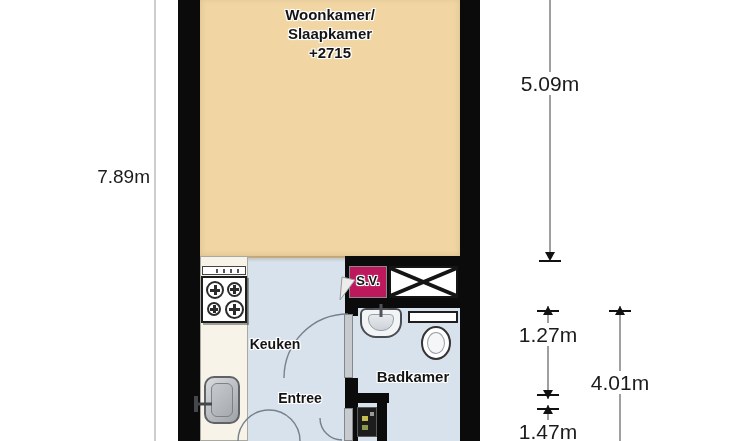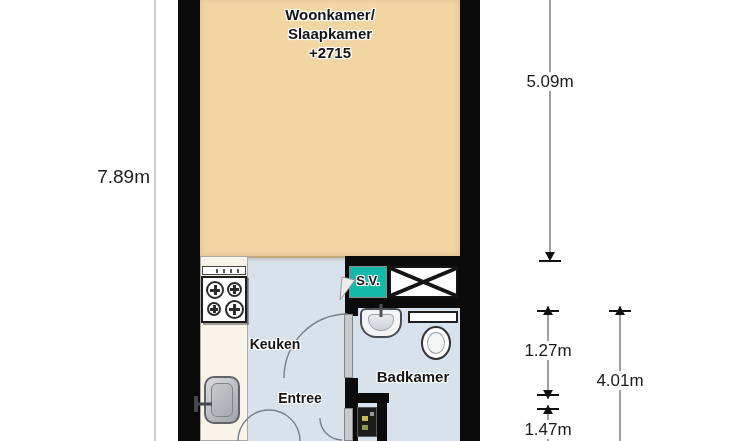--- a/index.html
+++ b/index.html
@@ -3,21 +3,21 @@
 <meta charset="utf-8">
 <style>
   html,body{margin:0;padding:0;background:#fff;}
   .canvas{position:relative;width:750px;height:441px;background:#ffffff;overflow:hidden;
           font-family:"Liberation Sans", sans-serif;}
   .abs{position:absolute;}
   .floor-living{background:#F1D6A4;box-shadow:inset 0 -2px 6px rgba(140,110,60,.25);}
   .floor-wet{background:#D8E2EC;}
   .wall{background:#0B0B0B;}
   .shaft-base{background:#0B0B0B;}
-  .sv-box{background:#14b8a6;box-shadow:inset 0 0 0 1px #8a8a8a;}
+  .sv-box{background:#be185d;box-shadow:inset 0 0 0 1px #8a8a8a;}
   .x-box{background:#ffffff;box-shadow:inset 0 0 0 2px #151515;}
   .counter{background:#F7F3E8;border:1px solid #A9A9A2;box-sizing:border-box;}
   .divider-shade{background:linear-gradient(180deg, rgba(120,100,70,.35), rgba(120,100,70,0));}
   .stove-strip{background:#fff;border:1px solid #444;box-sizing:border-box;
                background-image:repeating-linear-gradient(90deg,#555 0 2px,transparent 2px 7px);
                background-size:26px 4px;background-position:right 3px center;background-repeat:no-repeat;}
   .stove-body{background:#fff;border:2px solid #1c1c1c;box-sizing:border-box;box-shadow:2px 2px 0 rgba(0,0,0,.35);}
   .burner{position:absolute;border:2px solid #2b2b2b;border-radius:50%;background:#fff;box-sizing:border-box;}
   .burner::before{content:"";position:absolute;left:50%;top:12%;bottom:12%;width:3px;margin-left:-1.5px;background:#2b2b2b;}
   .burner::after{content:"";position:absolute;top:50%;left:12%;right:12%;height:3px;margin-top:-1.5px;background:#2b2b2b;}
@@ -27,21 +27,21 @@
   .basin{background:#f2f4f6;border:2px solid #4a4e52;border-radius:6px 6px 16px 16px;box-sizing:border-box;}
   .basin-inner{position:absolute;inset:4px 6px 5px 6px;border-radius:4px 4px 12px 12px;border:1px solid #9aa0a6;
                background:linear-gradient(180deg,#e8ebee,#ccd2d8);}
   .cistern{background:#fff;border:2px solid #1e1e1e;box-sizing:border-box;}
   .toilet{background:#fff;border:2px solid #333;border-radius:50%;box-sizing:border-box;}
   .toilet-inner{position:absolute;inset:4px;border-radius:50%;border:1px solid #9aa0a6;background:#f4f6f8;}
   .door-leaf{background:#C7CBD0;border:1px solid #84888d;box-sizing:border-box;}
   .meter-panel{background:#1d1d1d;border:1px solid #5a5a5a;box-sizing:border-box;}
   .room-label{position:absolute;text-align:center;font-weight:bold;color:#141414;
               text-shadow:-1px -1px 0 #fff,1px -1px 0 #fff,-1px 1px 0 #fff,1px 1px 0 #fff,0 0 3px #fff;}
-  .dim-label{position:absolute;text-align:center;color:#1b1b1b;font-size:17px;}
+  .dim-label{position:absolute;text-align:center;color:#1b1b1b;font-size:21px;}
   .dim-chip{background:#ffffff;padding:0 2px;}
   .svg-overlay{position:absolute;left:0;top:0;z-index:6;pointer-events:none;}
   .z1{z-index:1}.z2{z-index:2}.z3{z-index:3}.z4{z-index:4}.z5{z-index:5}.z7{z-index:7}.z10{z-index:10}
 </style>
 </head>
 <body>
 
 <div class="canvas">
 
   <div class="abs floor-living z1" style="left:200px;top:0;width:260px;height:258px;"></div>
@@ -148,21 +148,21 @@
   <div class="room-label z10" style="left:215px;top:336px;width:120px;font-size:14px;">Keuken</div>
   <div class="room-label z10" style="left:240px;top:390px;width:120px;font-size:14px;">Entree</div>
   <div class="room-label z10" style="left:353px;top:356px;width:120px;font-size:15px;margin-top:12px;">Badkamer</div>
 
   <div class="dim-label z10" style="left:78px;top:166px;width:72px;text-align:right;font-size:19px;">
     <span>7.89m</span>
   </div>
   <div class="dim-label z10" style="left:518px;top:72px;width:64px;">
     <span class="dim-chip">5.09m</span>
   </div>
-  <div class="dim-label z10" style="left:516px;top:341px;width:64px;">
+  <div class="dim-label z10" style="left:516px;top:323px;width:64px;">
     <span class="dim-chip">1.27m</span>
   </div>
   <div class="dim-label z10" style="left:516px;top:420px;width:64px;">
     <span class="dim-chip">1.47m</span>
   </div>
   <div class="dim-label z10" style="left:588px;top:371px;width:64px;">
     <span class="dim-chip">4.01m</span>
   </div>
 
 </div>

